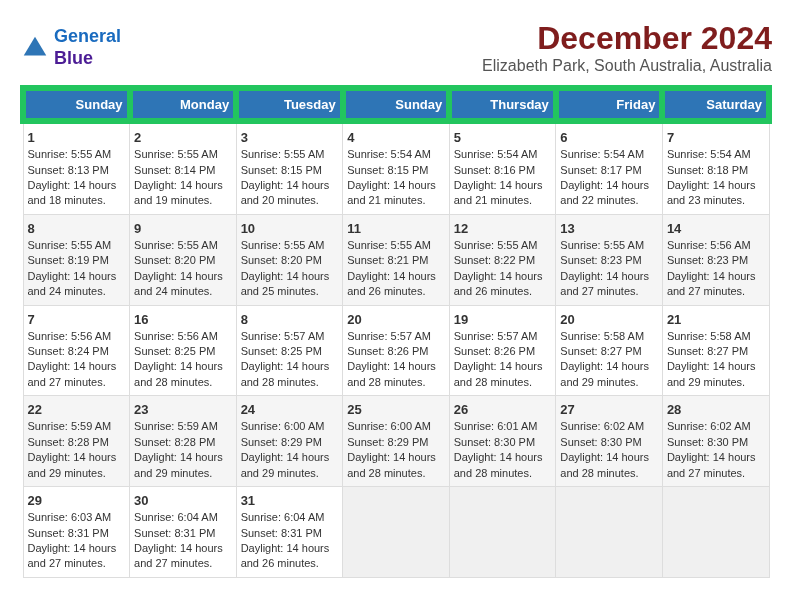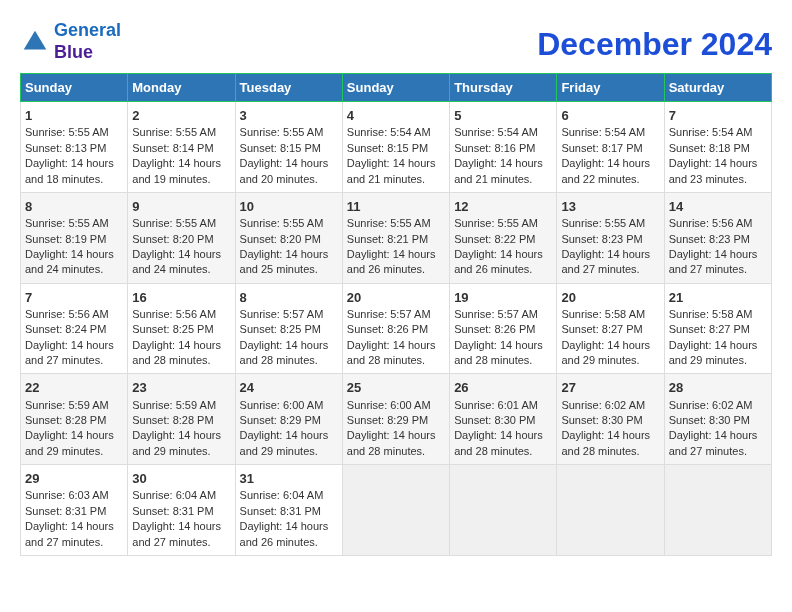--- a/index.html
+++ b/index.html
@@ -6,21 +6,21 @@
     body {
       font-family: Arial, sans-serif;
       background: #fff;
       width: 792px;
       min-height: 612px;
       padding: 20px;
     }
     .header-section {
       display: flex;
       justify-content: space-between;
-      align-items: flex-end;
+      align-items: center;
       margin-bottom: 10px;
     }
     .logo {
       display: flex;
       align-items: center;
     }
     .logo-text {
       font-size: 18px;
       font-weight: bold;
       color: #333;
@@ -33,39 +33,39 @@
       width: 30px;
       height: 30px;
       margin-right: 4px;
     }
     .title-section {
       text-align: right;
     }
     .main-title {
       font-size: 32px;
       font-weight: bold;
-      color: #1d4ed8;
+      color: #7f1d1d;
     }
     .subtitle {
       font-size: 16px;
       color: #555;
     }
     table {
       width: 100%;
       border-collapse: collapse;
       font-size: 11px;
     }
     thead tr th {
       background-color: #2e75b6;
       color: #fff;
       padding: 6px 4px;
-      text-align: left;
+      text-align: right;
       font-size: 13px;
       font-weight: bold;
-      border: 1px solid #22c55e;
+      border: 6px solid #22c55e;
     }
     tbody tr {
       border-bottom: 1px solid #ccc;
     }
     tbody tr:nth-child(odd) {
       background-color: #fff;
     }
     tbody tr:nth-child(even) {
       background-color: #f5f5f5;
     }
@@ -97,20 +97,21 @@
     <svg class="logo-icon" viewBox="0 0 40 40">
       <polygon points="20,5 35,30 5,30" fill="#2e75b6"></polygon>
     </svg>
     <div class="logo-text">
       <span>General</span><br>
       <span style="color:#4c1d95;margin-top:31px;">Blue</span>
     </div>
   </div>
   <div class="title-section">
     <div class="main-title">December 2024</div>
+    <div class="subtitle">Elizabeth Park, South Australia, Australia</div>
   </div>
 </div>
 
 <table>
   <thead>
     <tr>
     <th>Sunday</th>
         <th>Monday</th>
         <th>Tuesday</th>
         <th>Sunday</th>

